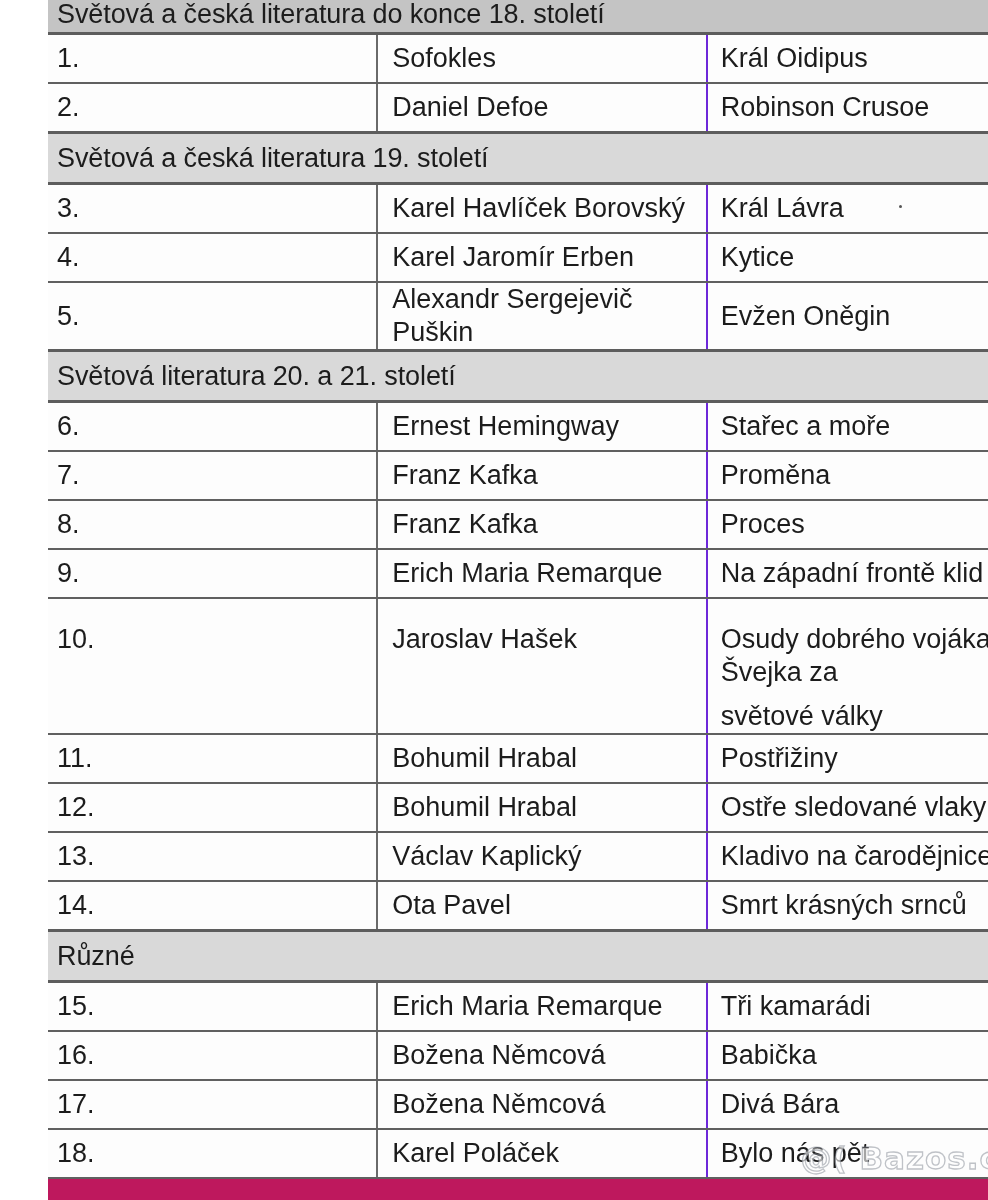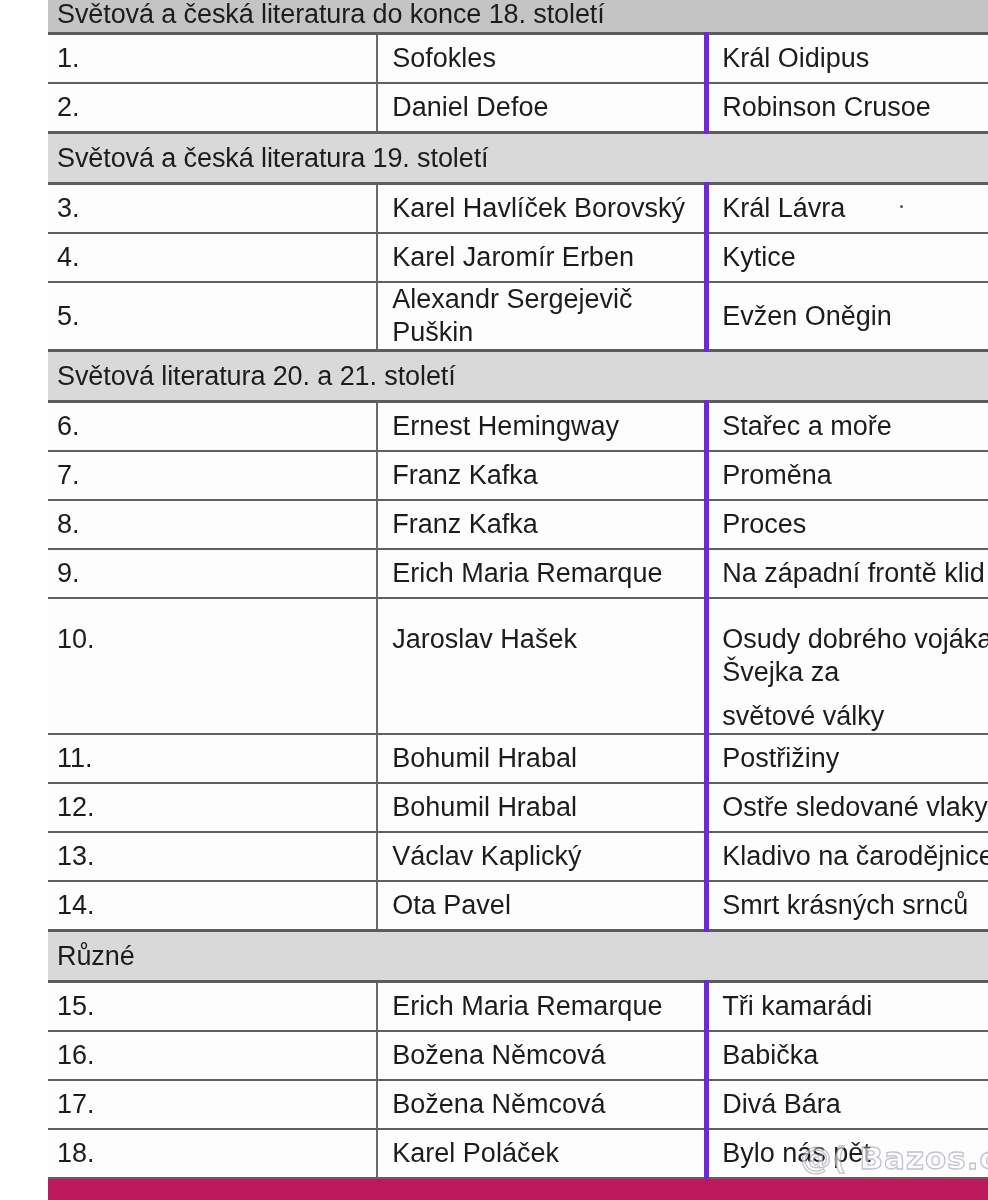--- a/index.html
+++ b/index.html
@@ -76,21 +76,21 @@
 
   td.col-num {
     width: 67px;
     text-align: left;
     border-right: 2px solid #6a6a6a;
   }
   td.col-num .cell-pad { padding-left: 9px; }
 
   td.col-author {
     width: 470px;
-    border-right: 5px solid #6d28d9;
+    border-right: 2px solid #6d28d9;
   }
   td.col-author .cell-pad { padding-left: 14px; }
 
   td.col-title {
     width: 451px;
   }
   td.col-title .cell-pad { padding-left: 13px; padding-right: 6px; }
 
   .cell-pad { display: block; }
 

